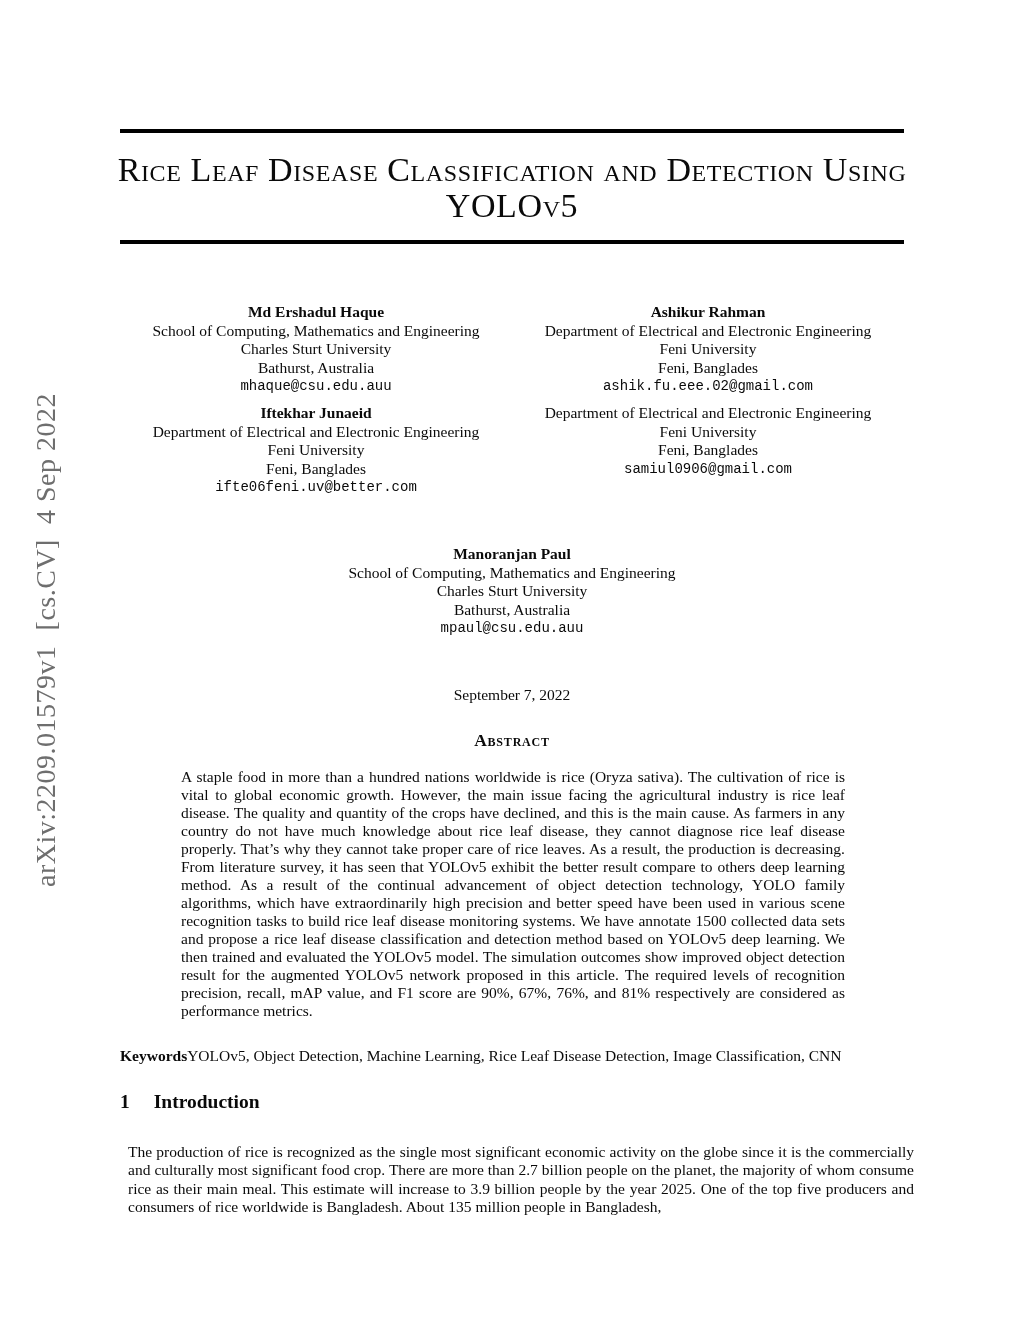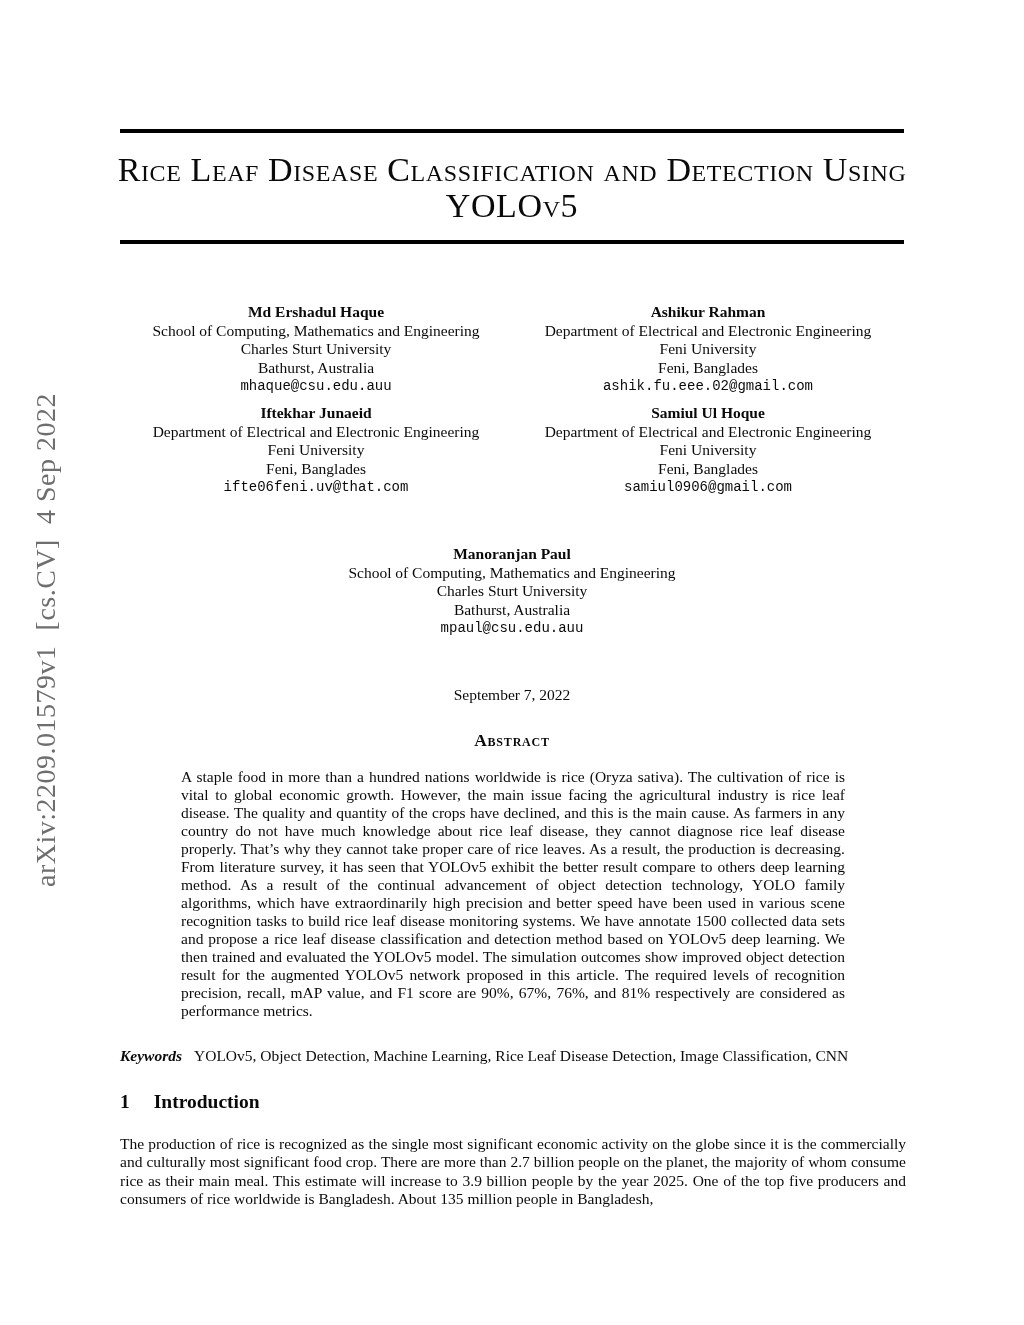--- a/index.html
+++ b/index.html
@@ -111,41 +111,40 @@
   }
   .keywords {
     position: absolute;
     left: 120px;
     top: 1047px;
     width: 786px;
     font-size: 15.5px;
   }
   .keywords .kw-label {
     font-weight: 700;
-    font-style: italic;
-    margin-right: 12px;
+    margin-right: 0;
   }
   .section-heading {
     position: absolute;
     left: 120px;
     top: 1091px;
     width: 786px;
     margin: 0;
     font-size: 19.5px;
     font-weight: 700;
   }
   .section-heading .sec-num {
     margin-right: 24px;
   }
   .section-body {
     position: absolute;
     left: 120px;
     top: 1135px;
     width: 786px;
-    margin: 0;
+    margin: 8px;
     font-size: 15.5px;
     line-height: 18.4px;
     text-align: justify;
   }
 </style>
 </head>
 <body>
 
 <div class="page">
 
@@ -173,24 +172,23 @@
       <div class="email">ashik.fu.eee.02@gmail.com</div>
     </div>
   </div>
 
   <div class="authors-row authors-row-2">
     <div class="author">
       <div class="name">Iftekhar Junaeid</div>
       <div>Department of Electrical and Electronic Engineering</div>
       <div>Feni University</div>
       <div>Feni, Banglades</div>
-      <div class="email">ifte06feni.uv@that.com</div>
-    </div>
-    <div class="author">
-      <div class="name">Samiul Ul Hoque</div>
+      <div class="email">ifte06feni.uv@better.com</div>
+    </div>
+    <div class="author">
       <div>Department of Electrical and Electronic Engineering</div>
       <div>Feni University</div>
       <div>Feni, Banglades</div>
       <div class="email">samiul0906@gmail.com</div>
     </div>
   </div>
 
   <div class="author-center">
     <div class="name">Manoranjan Paul</div>
     <div>School of Computing, Mathematics and Engineering</div>

